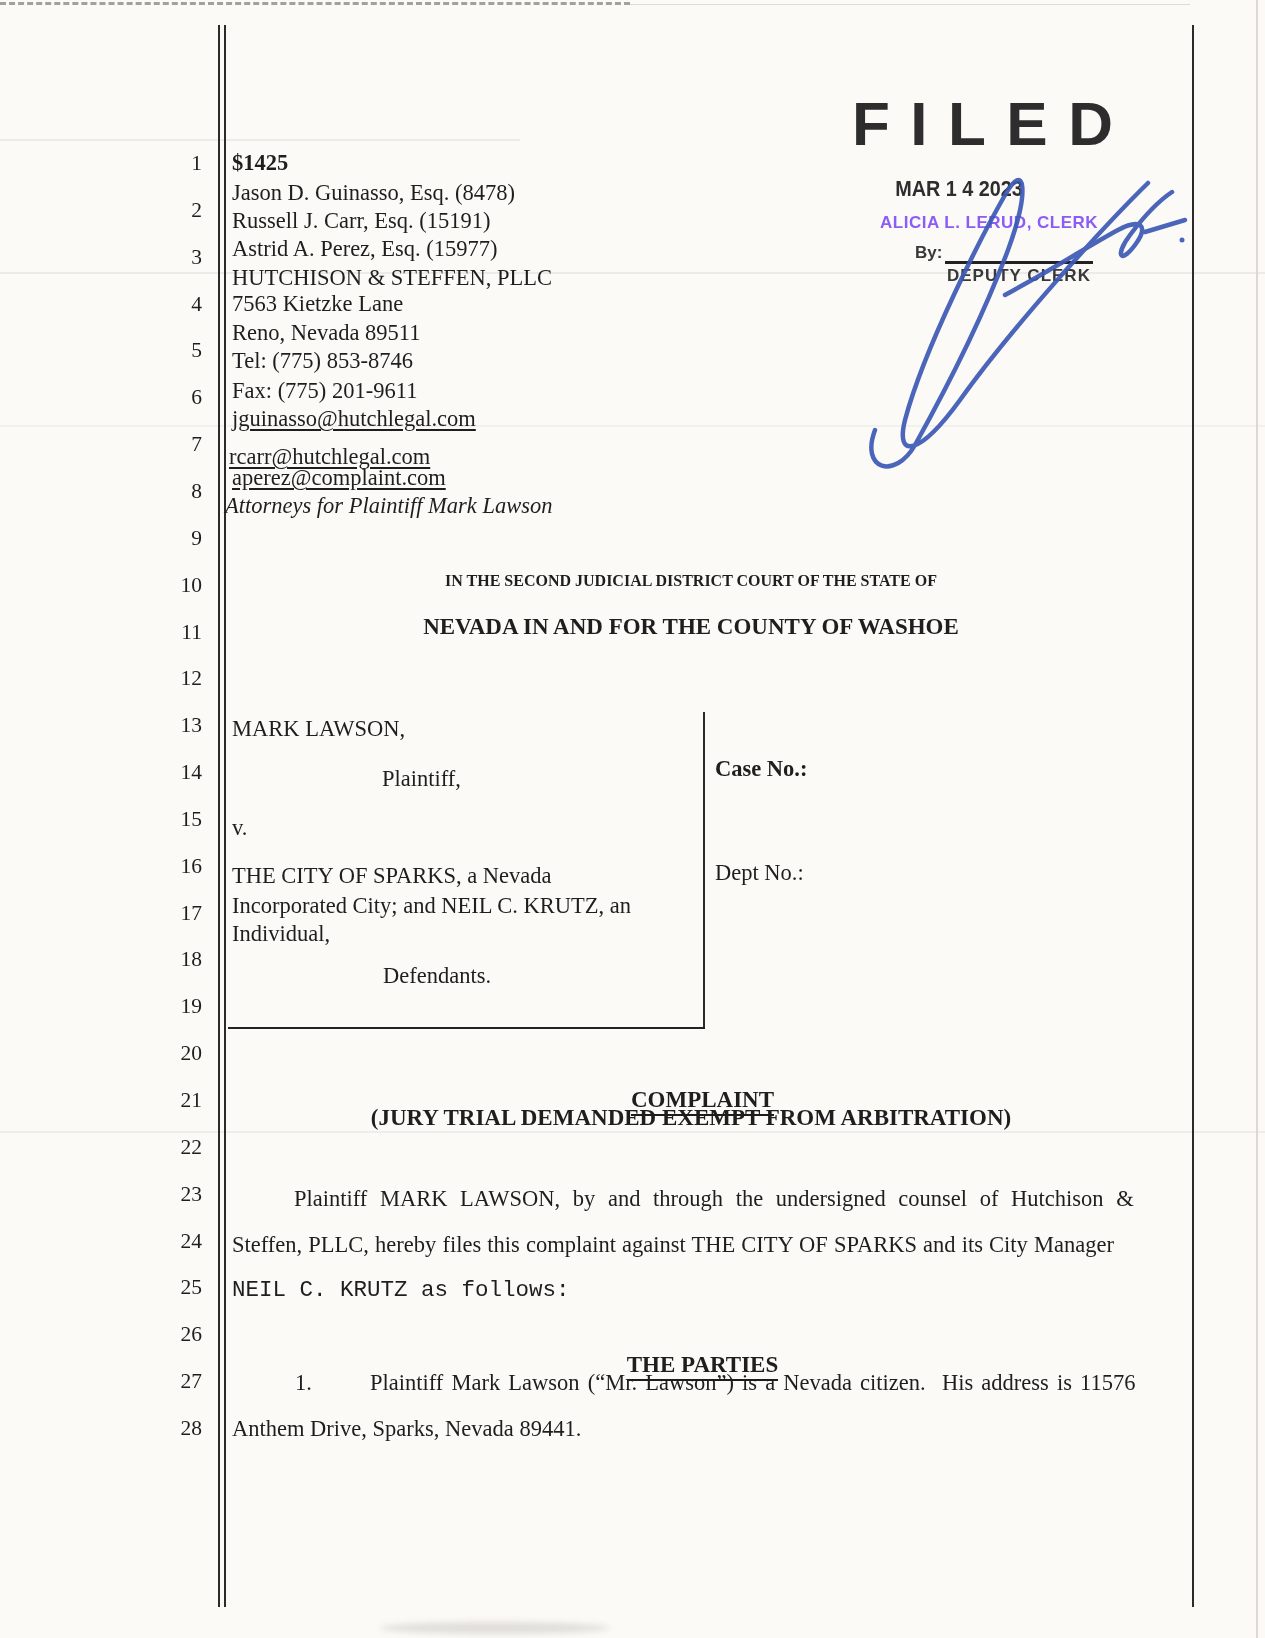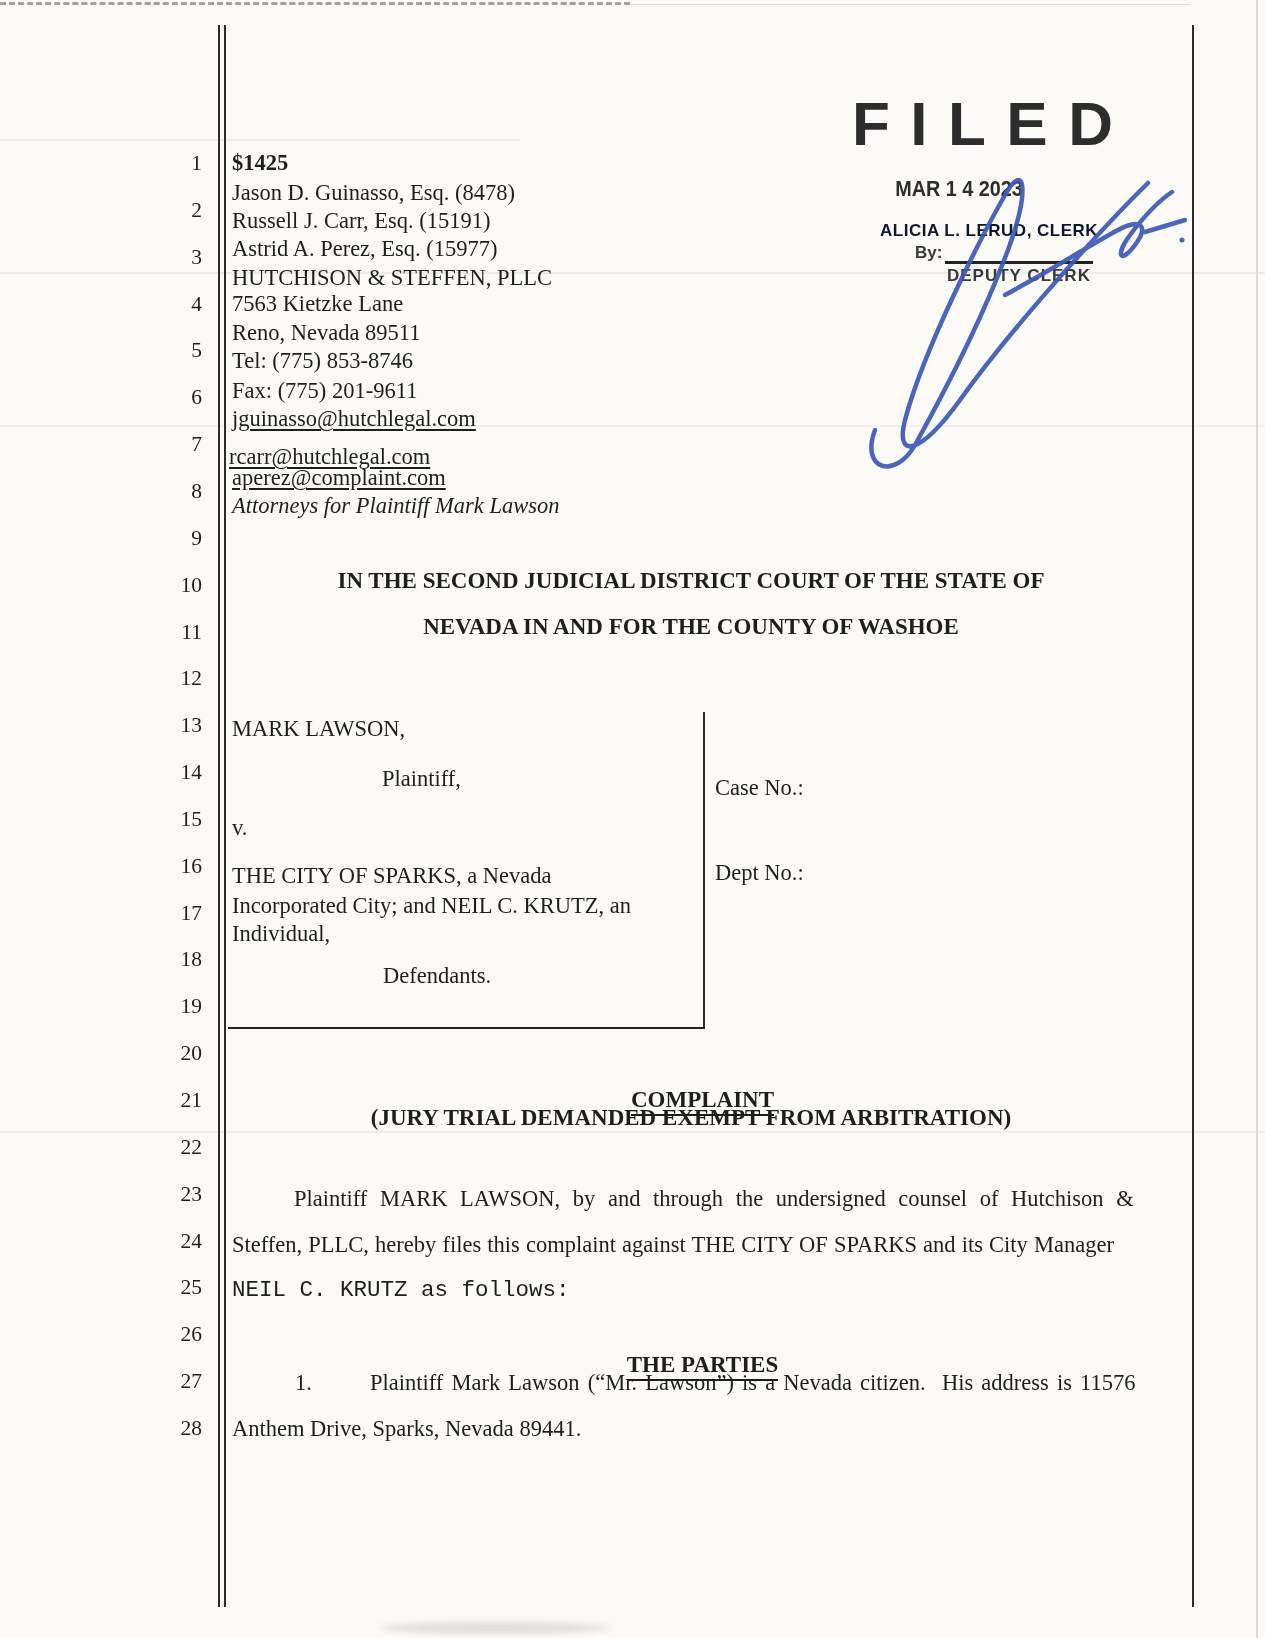--- a/index.html
+++ b/index.html
@@ -66,21 +66,21 @@
       <div class="linenum" style="top: 1180.7px;">23</div>
       <div class="linenum" style="top: 1227.55px;">24</div>
       <div class="linenum" style="top: 1274.4px;">25</div>
       <div class="linenum" style="top: 1321.25px;">26</div>
       <div class="linenum" style="top: 1368.1px;">27</div>
       <div class="linenum" style="top: 1414.95px;">28</div>
     </div>
 
   <div class="abs stamp" style="left:852px;top:88px;font-size:62px;letter-spacing:0.33em;">FILED</div>
   <div class="abs stamp" style="left:859px;top:176px;width:200px;text-align:center;font-size:22px;transform:scaleX(0.9);transform-origin:center;">MAR 1 4 2023</div>
-  <div class="abs stamp" style="left:880px;top:221px;font-size:17px;letter-spacing:0.5px;color:#0f172a;">ALICIA L. LERUD, CLERK</div>
+  <div class="abs stamp" style="left:880px;top:213px;font-size:17px;letter-spacing:0.5px;color:#8b5cf6;">ALICIA L. LERUD, CLERK</div>
   <div class="abs stamp" style="left:915px;top:243px;font-size:17px;color:#383838;">By:</div>
   <div class="abs" style="left:945px;top:261px;width:148px;height:3px;background:#222;"></div>
   <div class="abs stamp" style="left:947px;top:266px;font-size:17px;letter-spacing:1px;color:#383838;">DEPUTY CLERK</div>
 
   <svg class="abs" style="left:830px;top:140px;" width="380" height="330" viewBox="0 0 380 330">
     <g fill="none" stroke="#3d59b5" stroke-width="4.5" stroke-linecap="round" opacity="0.92">
       <path d="M 318 43 C 270 90, 180 190, 130 260 C 90 315, 65 320, 75 280 C 95 205, 155 90, 175 55 C 195 20, 200 50, 178 110 C 150 185, 110 260, 85 305 C 65 340, 30 330, 45 290"></path>
       <path d="M 175 155 C 230 125, 260 105, 288 90 C 310 78, 320 85, 305 105 C 290 125, 285 115, 300 95 C 315 75, 330 60, 342 52"></path>
       <path d="M 315 92 L 355 80"></path>
       <circle cx="352" cy="100" r="2.5" fill="#3d59b5" stroke="none"></circle>
@@ -92,37 +92,37 @@
   <div class="abs doc small-sp" style="left:232px;top:207px;">Russell J. Carr, Esq. (15191)</div>
   <div class="abs doc small-sp" style="left:232px;top:235px;">Astrid A. Perez, Esq. (15977)</div>
   <div class="abs doc small-sp" style="left:232px;top:264px;">HUTCHISON &amp; STEFFEN, PLLC</div>
   <div class="abs doc small-sp" style="left:232px;top:290px;">7563 Kietzke Lane</div>
   <div class="abs doc small-sp" style="left:232px;top:319px;">Reno, Nevada 89511</div>
   <div class="abs doc small-sp" style="left:232px;top:347px;">Tel: (775) 853-8746</div>
   <div class="abs doc small-sp" style="left:232px;top:377px;">Fax: (775) 201-9611</div>
   <div class="abs doc small-sp u" style="left:232px;top:405px;">jguinasso@hutchlegal.com</div>
   <div class="abs doc small-sp u" style="left:229px;top:434px;margin-top:9px;">rcarr@hutchlegal.com</div>
   <div class="abs doc small-sp u" style="left:232px;top:464px;">aperez@complaint.com</div>
-  <div class="abs doc small-sp i" style="left:232px;top:492px;">Attorneys for Plaintiff Mark Lawson</div>
+  <div class="abs doc small-sp i" style="left:225px;top:492px;">Attorneys for Plaintiff Mark Lawson</div>
 
-  <div class="abs doc b center-col" style="top:567px;font-size:23px;">IN THE SECOND JUDICIAL DISTRICT COURT OF THE STATE OF</div>
+  <div class="abs doc b center-col" style="top:567px;font-size:16px;">IN THE SECOND JUDICIAL DISTRICT COURT OF THE STATE OF</div>
   <div class="abs doc b center-col" style="top:613px;font-size:23px;">NEVADA IN AND FOR THE COUNTY OF WASHOE</div>
 
   <div class="abs doc" style="left:232px;top:715px;">MARK LAWSON,</div>
   <div class="abs doc" style="left:382px;top:765px;">Plaintiff,</div>
   <div class="abs doc" style="left:232px;top:814px;">v.</div>
   <div class="abs doc" style="left:232px;top:862px;">THE CITY OF SPARKS, a Nevada</div>
   <div class="abs doc" style="left:232px;top:892px;">Incorporated City; and NEIL C. KRUTZ, an</div>
   <div class="abs doc" style="left:232px;top:920px;">Individual,</div>
   <div class="abs doc" style="left:383px;top:962px;">Defendants.</div>
 
   <div class="rule-v" style="left:703px;top:712px;width:2px;height:317px;"></div>
   <div class="abs" style="left:228px;top:1027px;width:477px;height:2px;background:#222;"></div>
 
-  <div class="abs doc" style="left:715px;top:774px;">Case No.:</div>
+  <div class="abs doc" style="left:715px;top:755px;font-weight:bold;">Case No.:</div>
   <div class="abs doc" style="left:715px;top:859px;">Dept No.:</div>
 
   <div class="abs doc center-col" style="top:1059px;font-size:23px;">
     <span class="b underlined-head">COMPLAINT</span>
   </div>
   <div class="abs doc b center-col" style="top:1104px;font-size:23px;">(JURY TRIAL DEMANDED EXEMPT FROM ARBITRATION)</div>
 
   <div class="abs doc" style="left:232px;top:1185px;width:918px;text-indent:62px;word-spacing:7px;">Plaintiff MARK LAWSON, by and through the undersigned counsel of Hutchison &amp;</div>
   <div class="abs doc" style="left:232px;top:1231px;width:918px;word-spacing:0.5px;">Steffen, PLLC, hereby files this complaint against THE CITY OF SPARKS and its City Manager</div>
   <div class="abs doc" style="left:232px;top:1277px;font-family:Liberation Mono, monospace;">NEIL C. KRUTZ as follows:</div>

